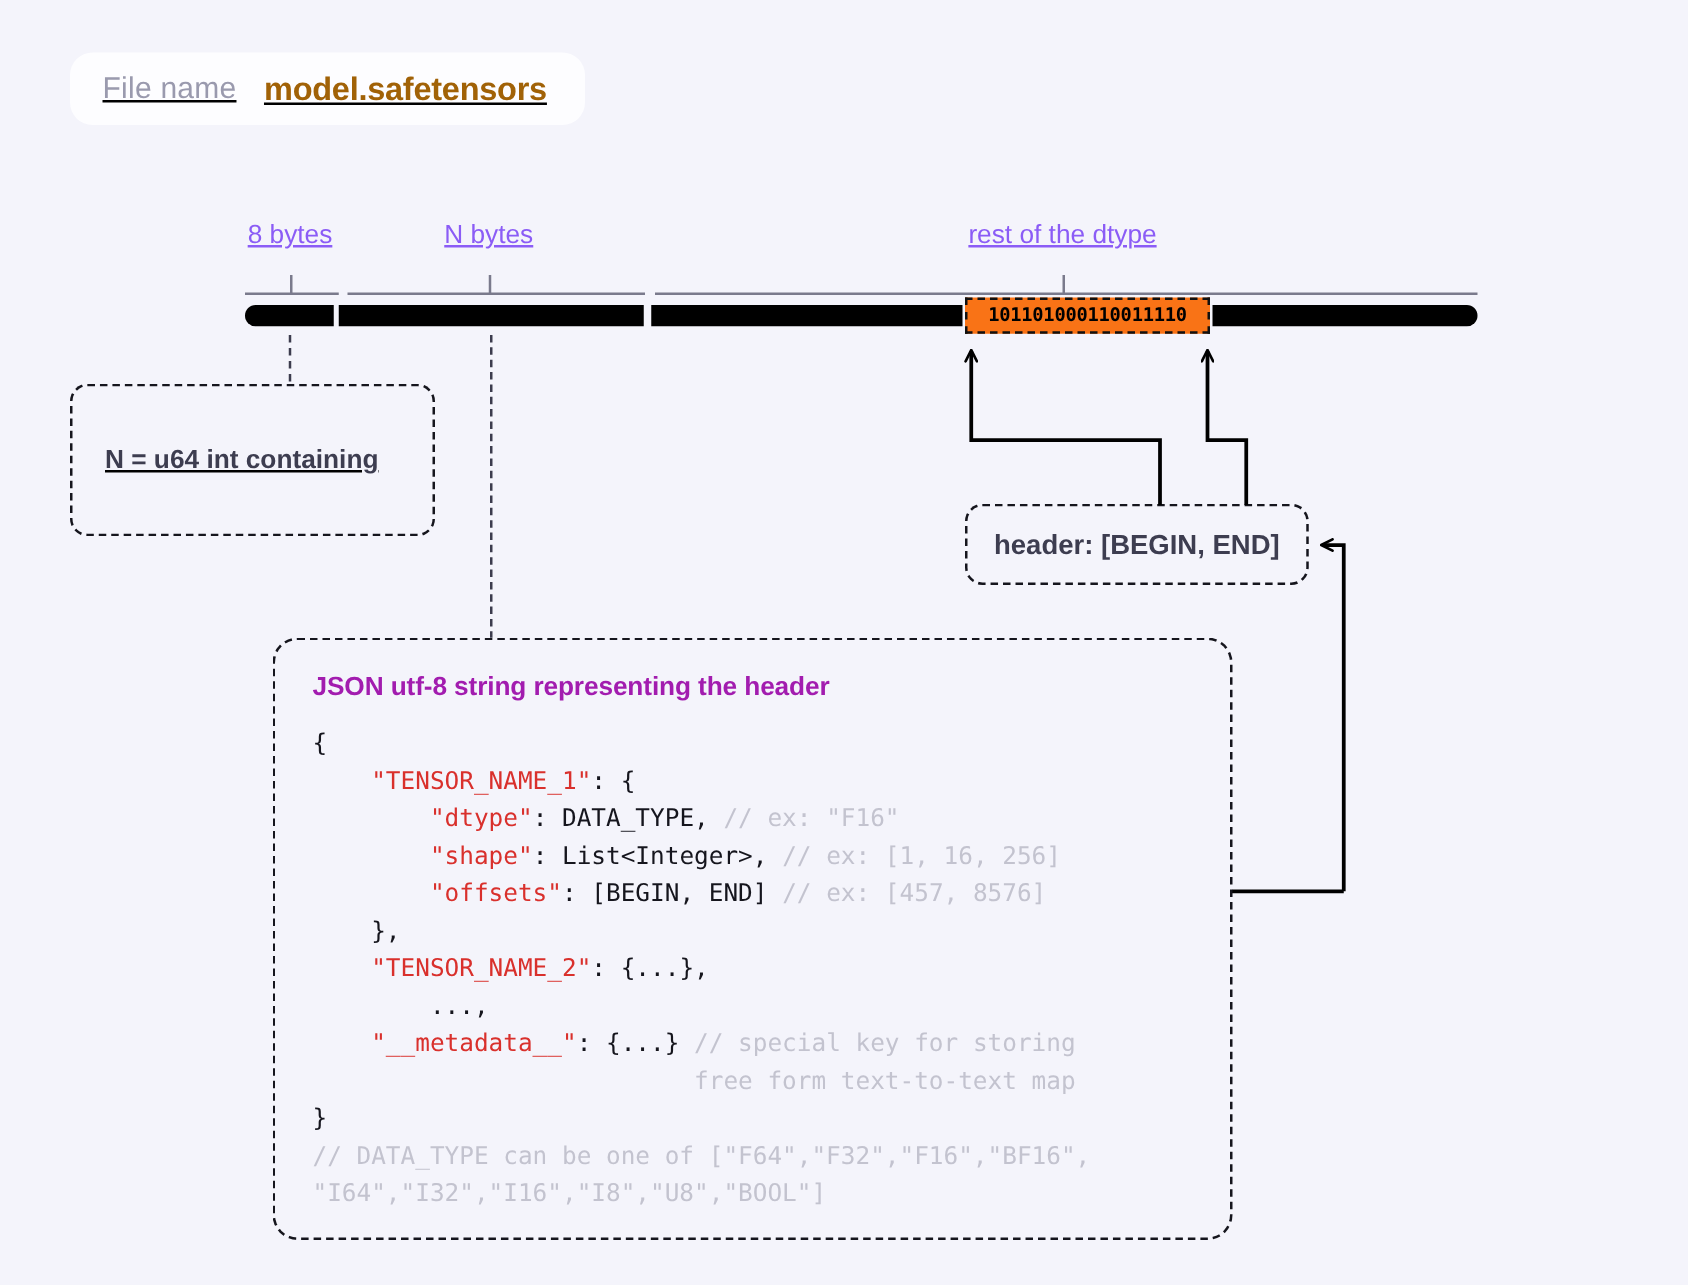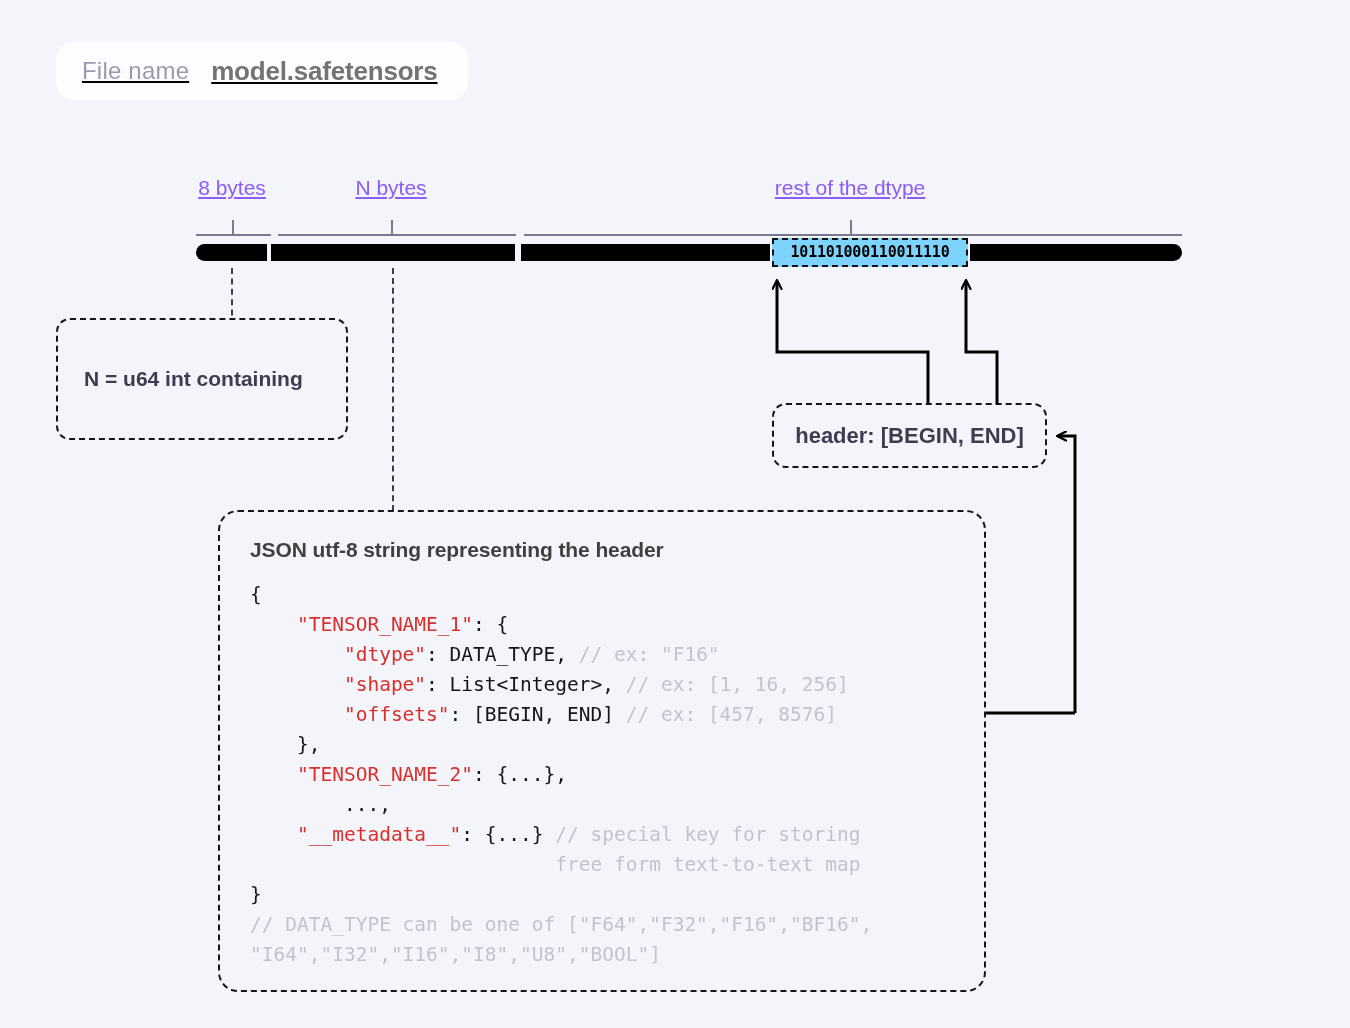--- a/index.html
+++ b/index.html
@@ -34,21 +34,21 @@
     text-decoration: underline;
   }
   .file-pill .label {
     font-size: 24px;
     color: #9a9aae;
     font-weight: 400;
     letter-spacing: .2px;
   }
   .file-pill .value {
     font-size: 26px;
-    color: #737373;
+    color: #a16207;
     font-weight: 700;
     letter-spacing: -.2px;
   }
   .ruler-label {
     position: absolute;
     font-size: 21px;
     color: #8b5cf6;
     font-weight: 400;
     white-space: nowrap;
     transform: translateX(-50%);
@@ -81,21 +81,21 @@
 
   
   .binary-chip {
     position: absolute;
     left: 772px;
     top: 238px;
     width: 196px;
     height: 29px;
     border: 2px dashed #111;
     box-sizing: border-box;
-    background: #7dd3fc;
+    background: #f97316;
     display: flex;
     align-items: center;
     justify-content: center;
   }
   .binary-chip span {
     font-family: "DejaVu Sans Mono", monospace;
     font-size: 15px;
     font-weight: 700;
     color: #000;
     letter-spacing: -0.2px;
@@ -121,24 +121,25 @@
   }
   .callout .txt {
     font-size: 21px;
     color: #3d3d50;
     font-weight: 600;
     line-height: 1.9;
   }
 
   #note-n {
     left: 56px;
-    top: 318px;
+    top: 307px;
     width: 292px;
     height: 122px;
     padding: 0 26px;
+    text-decoration: underline;
   }
   #note-offsets {
     left: 772px;
     top: 403px;
     width: 275px;
     height: 65px;
     justify-content: center;
   }
   #note-offsets .txt { font-weight: 600; font-size: 22px; }
 
@@ -151,21 +152,21 @@
     height: 482px;
     border: 2px dashed #15151d;
     border-radius: 20px;
     background: #f4f4fb;
     box-sizing: border-box;
     padding: 26px 28px 0 30px;
   }
   #json-panel .panel-title {
     font-size: 21px;
     font-weight: 700;
-    color: #404040;
+    color: #a21caf;
     margin-bottom: 18px;
     letter-spacing: -.1px;
   }
   .code {
     font-family: "DejaVu Sans Mono", monospace;
     font-size: 19.5px;
     line-height: 30px;
     color: #15151d;
     white-space: pre;
   }

